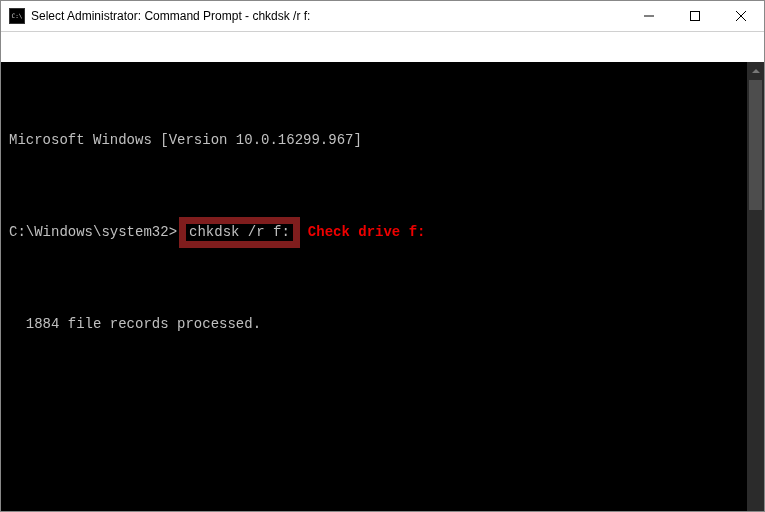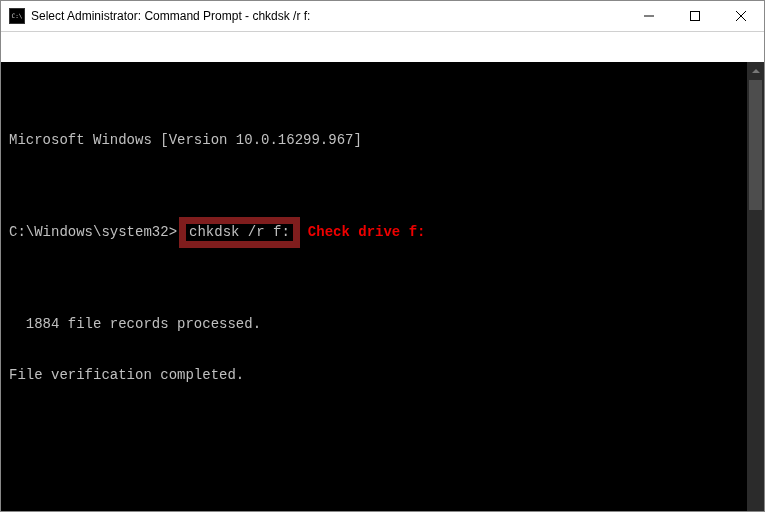--- a/index.html
+++ b/index.html
@@ -150,21 +150,20 @@
 
 <div class="console">
   <div class="content-area">
     <span class="line">Microsoft Windows [Version 10.0.16299.967]</span>
     <span class="line"></span>
     <div class="prompt-line">
       <span>C:\Windows\system32&gt;</span><span class="cmd-box">chkdsk /r f:</span><span class="annotation">Check drive f:</span>
     </div>
     <span class="line"></span>
     <span class="line">  1884 file records processed.</span>
-    <span class="line">File verification completed.</span>
     
     
     
     
     
     
     
     
     
     

